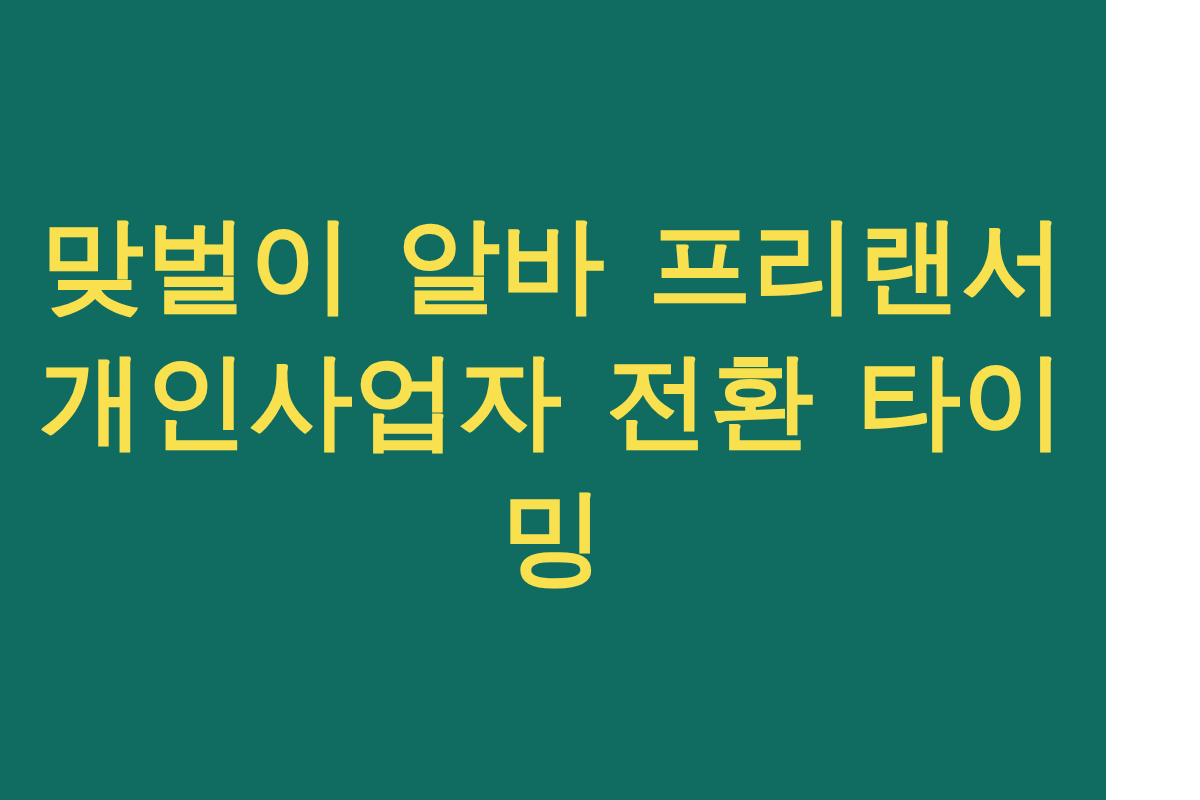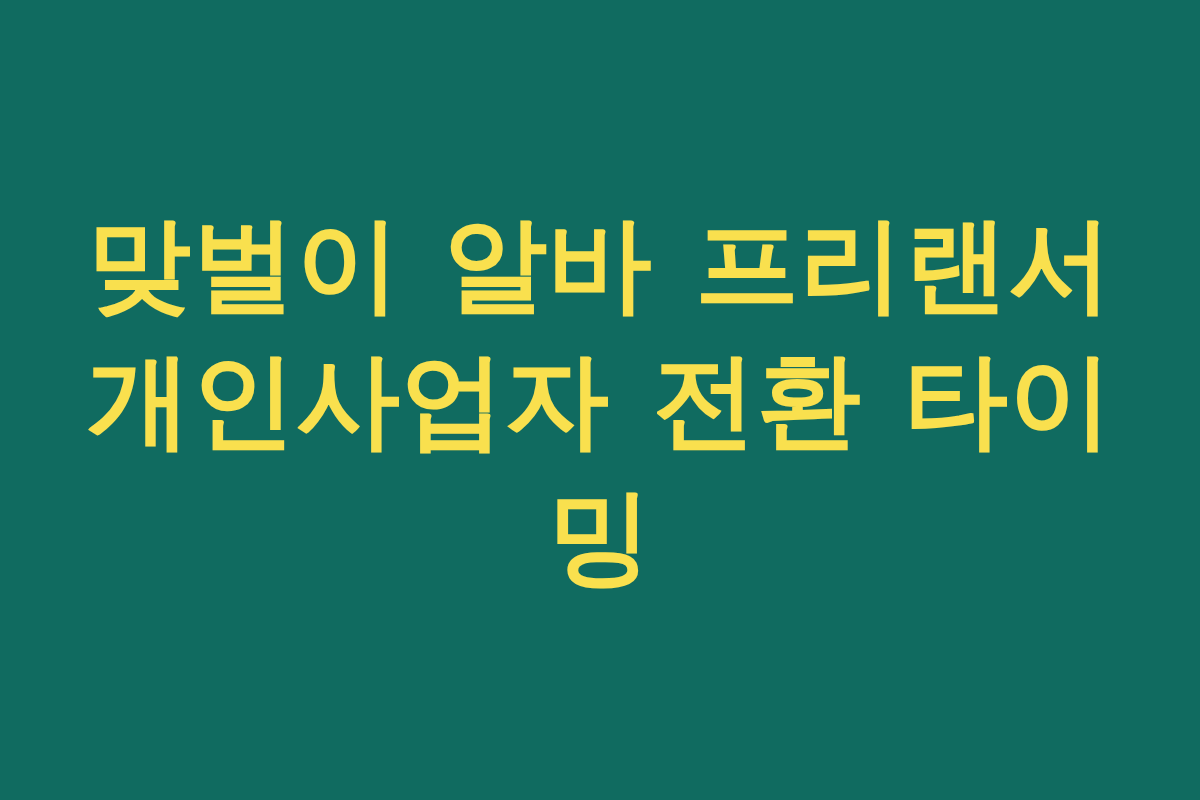--- a/index.html
+++ b/index.html
@@ -10,21 +10,21 @@
 
   body {
     width: 1200px;
     height: 800px;
     overflow: hidden;
     font-family: "DejaVu Sans", "Liberation Sans", sans-serif;
   }
 
   #banner {
     position: relative;
-    width: 1200px;
+    width: 1106px;
     height: 800px;
     box-sizing: border-box;
     display: flex;
     align-items: center;
     justify-content: center;
     background: #106b60;
   }
 
   #headline {
     display: block;

